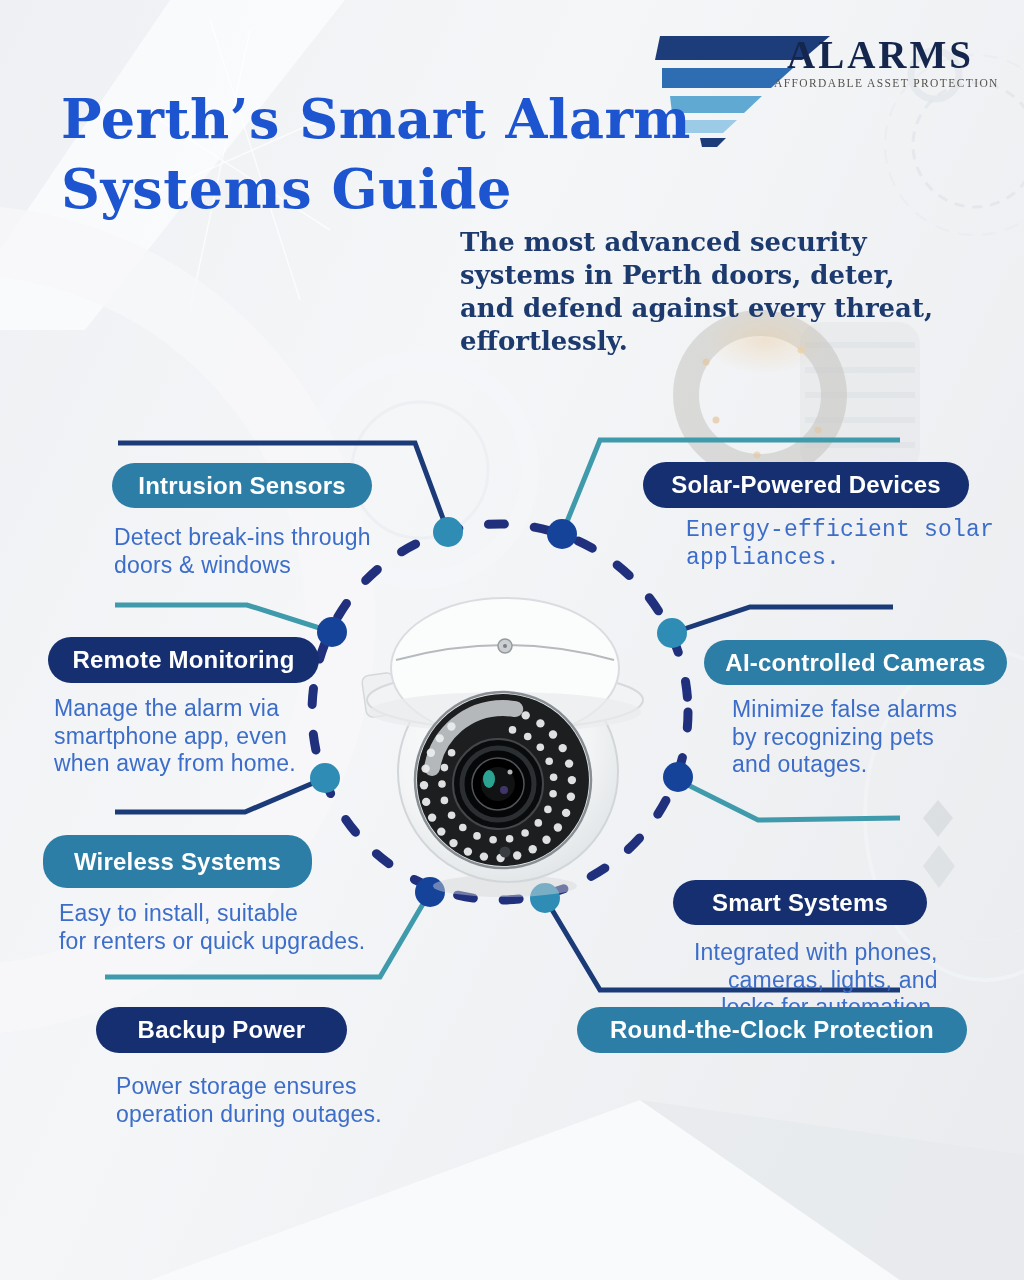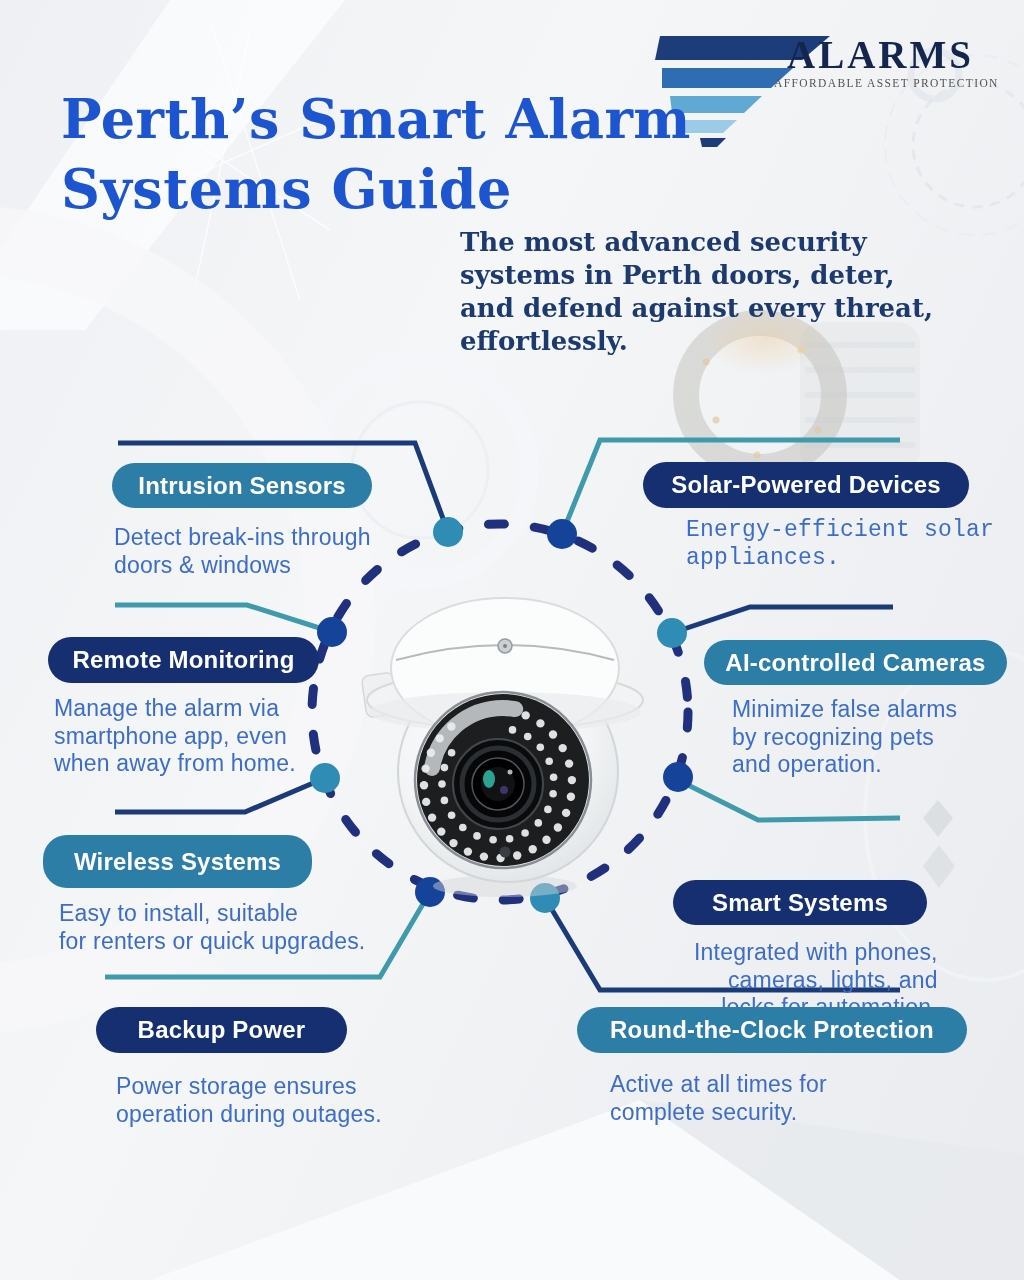--- a/index.html
+++ b/index.html
@@ -234,37 +234,35 @@
   <div class="item i3">
     <div class="pill navy">Remote Monitoring</div>
     <p class="desc">Manage the alarm via
 smartphone app, even
 when away from home.</p>
   </div>
   <div class="item i4">
     <div class="pill teal">AI-controlled Cameras</div>
     <p class="desc">Minimize false alarms
 by recognizing pets
-and operation.</p>
+and outages.</p>
   </div>
   <div class="item i5">
     <div class="pill teal">Wireless Systems</div>
     <p class="desc">Easy to install, suitable
 for renters or quick upgrades.</p>
   </div>
   <div class="item i6">
     <div class="pill navy">Smart Systems</div>
     <p class="desc">Integrated with phones,
 cameras, lights, and
 locks for automation.</p>
   </div>
   <div class="item i7">
     <div class="pill navy">Backup Power</div>
     <p class="desc">Power storage ensures
 operation during outages.</p>
   </div>
   <div class="item i8">
     <div class="pill teal">Round-the-Clock Protection</div>
-    <p class="desc">Active at all times for
-complete security.</p>
   </div>
 
 </div>
 
 </body></html>

